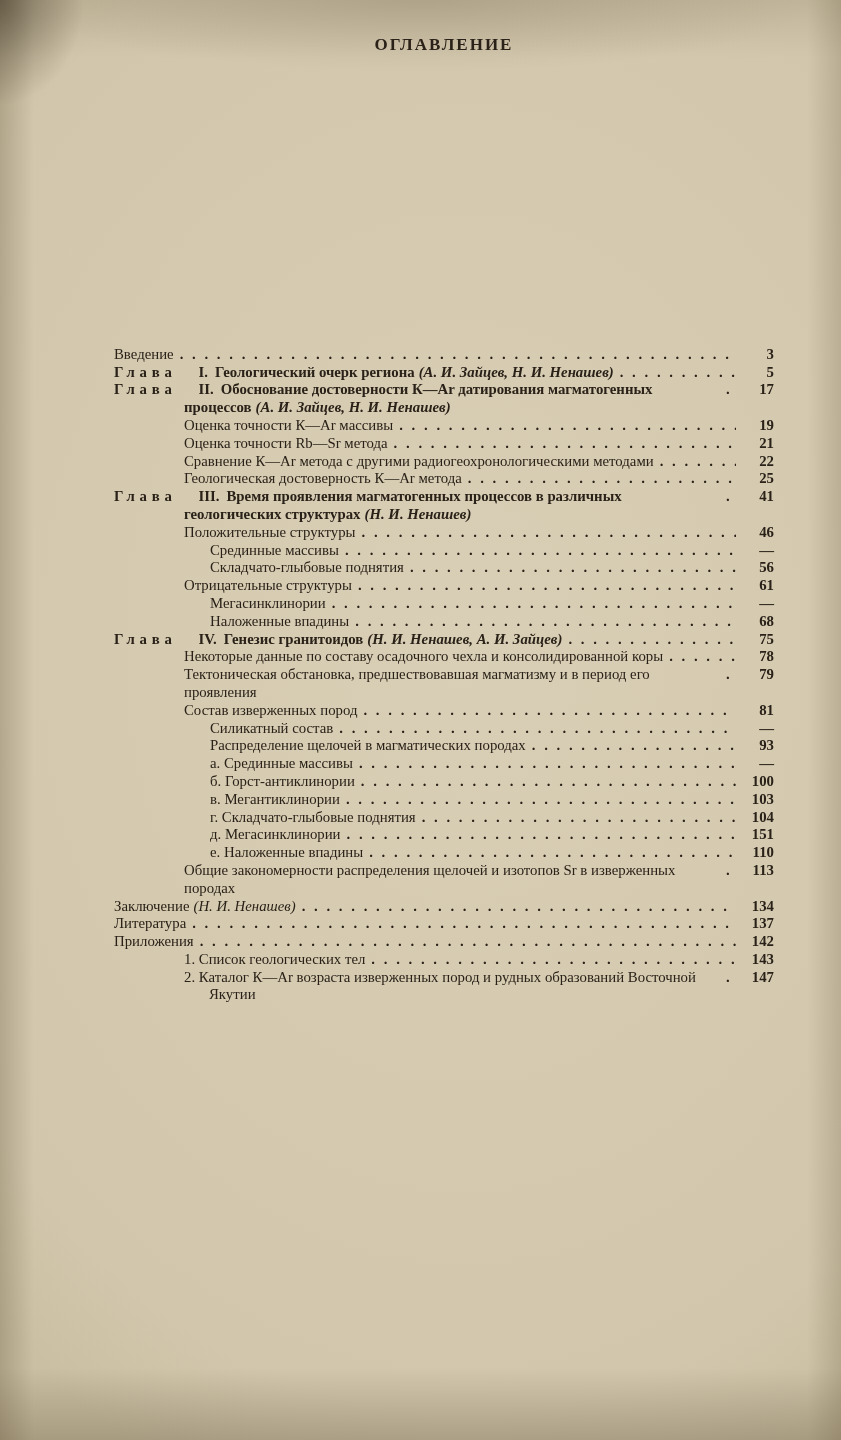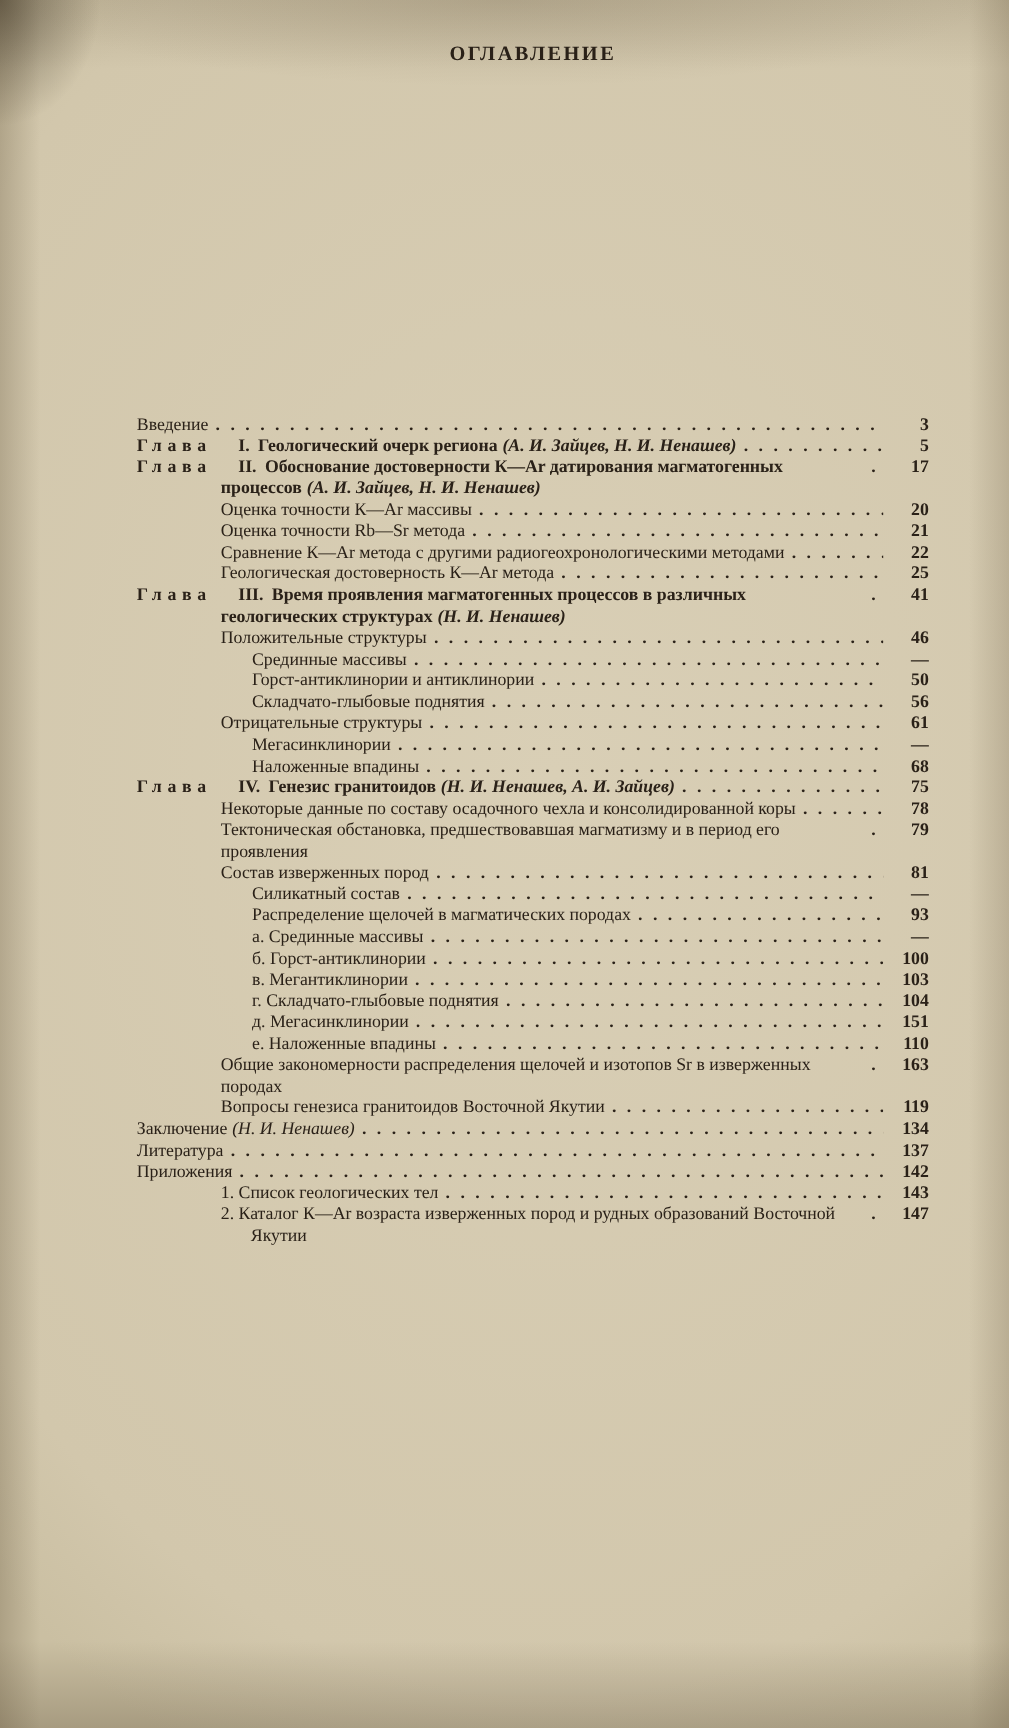--- a/index.html
+++ b/index.html
@@ -101,21 +101,21 @@
     <div class="entry-page">5</div>
   </div>
         <div class="toc-entry level-0 kind-chapter">
     <div class="entry-label"><span class="chapter-word">Глава</span><span class="chapter-num">II.</span><span class="entry-text">Обоснование достоверности К—Ar датирования магматогенных процессов</span><span class="entry-authors">(А. И. Зайцев, Н. И. Ненашев)</span></div>
     <div class="leader"></div>
     <div class="entry-page">17</div>
   </div>
         <div class="toc-entry level-1">
     <div class="entry-label"><span class="entry-text">Оценка точности К—Ar массивы</span></div>
     <div class="leader"></div>
-    <div class="entry-page">20</div>
+    <div class="entry-page">19</div>
   </div>
         <div class="toc-entry level-1">
     <div class="entry-label"><span class="entry-text">Оценка точности Rb—Sr метода</span></div>
     <div class="leader"></div>
     <div class="entry-page">21</div>
   </div>
         <div class="toc-entry level-1">
     <div class="entry-label"><span class="entry-text">Сравнение К—Ar метода с другими радиогеохронологическими методами</span></div>
     <div class="leader"></div>
     <div class="entry-page">22</div>
@@ -134,25 +134,20 @@
     <div class="entry-label"><span class="entry-text">Положительные структуры</span></div>
     <div class="leader"></div>
     <div class="entry-page">46</div>
   </div>
         <div class="toc-entry level-2">
     <div class="entry-label"><span class="entry-text">Срединные массивы</span></div>
     <div class="leader"></div>
     <div class="entry-page">—</div>
   </div>
         <div class="toc-entry level-2">
-    <div class="entry-label"><span class="entry-text">Горст-антиклинории и антиклинории</span></div>
-    <div class="leader"></div>
-    <div class="entry-page">50</div>
-  </div>
-        <div class="toc-entry level-2">
     <div class="entry-label"><span class="entry-text">Складчато-глыбовые поднятия</span></div>
     <div class="leader"></div>
     <div class="entry-page">56</div>
   </div>
         <div class="toc-entry level-1">
     <div class="entry-label"><span class="entry-text">Отрицательные структуры</span></div>
     <div class="leader"></div>
     <div class="entry-page">61</div>
   </div>
         <div class="toc-entry level-2">
@@ -221,26 +216,21 @@
     <div class="entry-page">151</div>
   </div>
         <div class="toc-entry level-2">
     <div class="entry-label"><span class="entry-text">е. Наложенные впадины</span></div>
     <div class="leader"></div>
     <div class="entry-page">110</div>
   </div>
         <div class="toc-entry level-1">
     <div class="entry-label"><span class="entry-text">Общие закономерности распределения щелочей и изотопов Sr в изверженных породах</span></div>
     <div class="leader"></div>
-    <div class="entry-page">163</div>
-  </div>
-        <div class="toc-entry level-1">
-    <div class="entry-label"><span class="entry-text">Вопросы генезиса гранитоидов Восточной Якутии</span></div>
-    <div class="leader"></div>
-    <div class="entry-page">119</div>
+    <div class="entry-page">113</div>
   </div>
         <div class="toc-entry level-0">
     <div class="entry-label"><span class="entry-text">Заключение</span><span class="entry-authors">(Н. И. Ненашев)</span></div>
     <div class="leader"></div>
     <div class="entry-page">134</div>
   </div>
         <div class="toc-entry level-0">
     <div class="entry-label"><span class="entry-text">Литература</span></div>
     <div class="leader"></div>
     <div class="entry-page">137</div>

